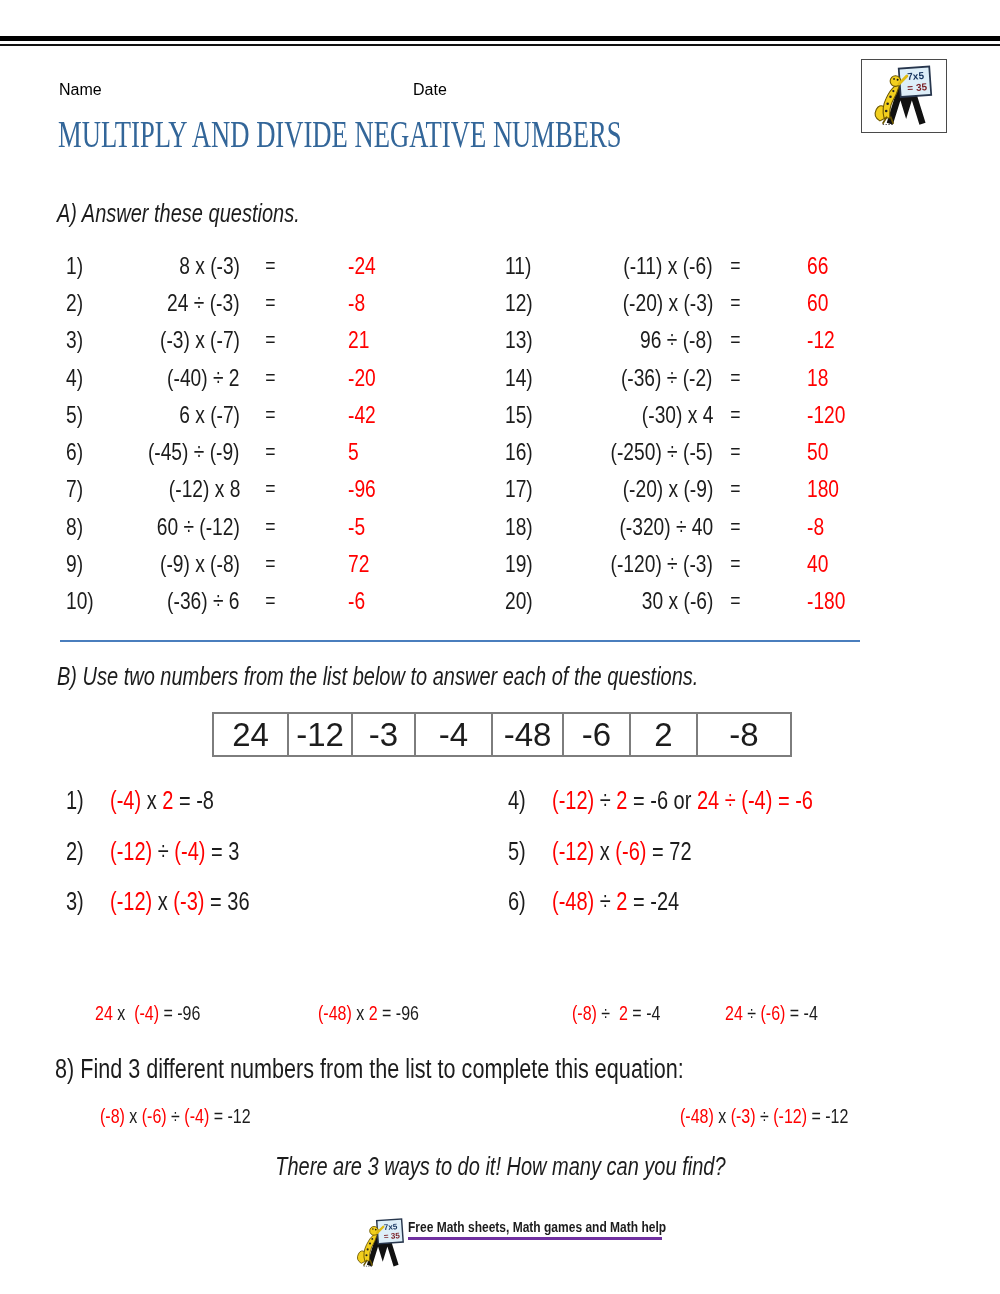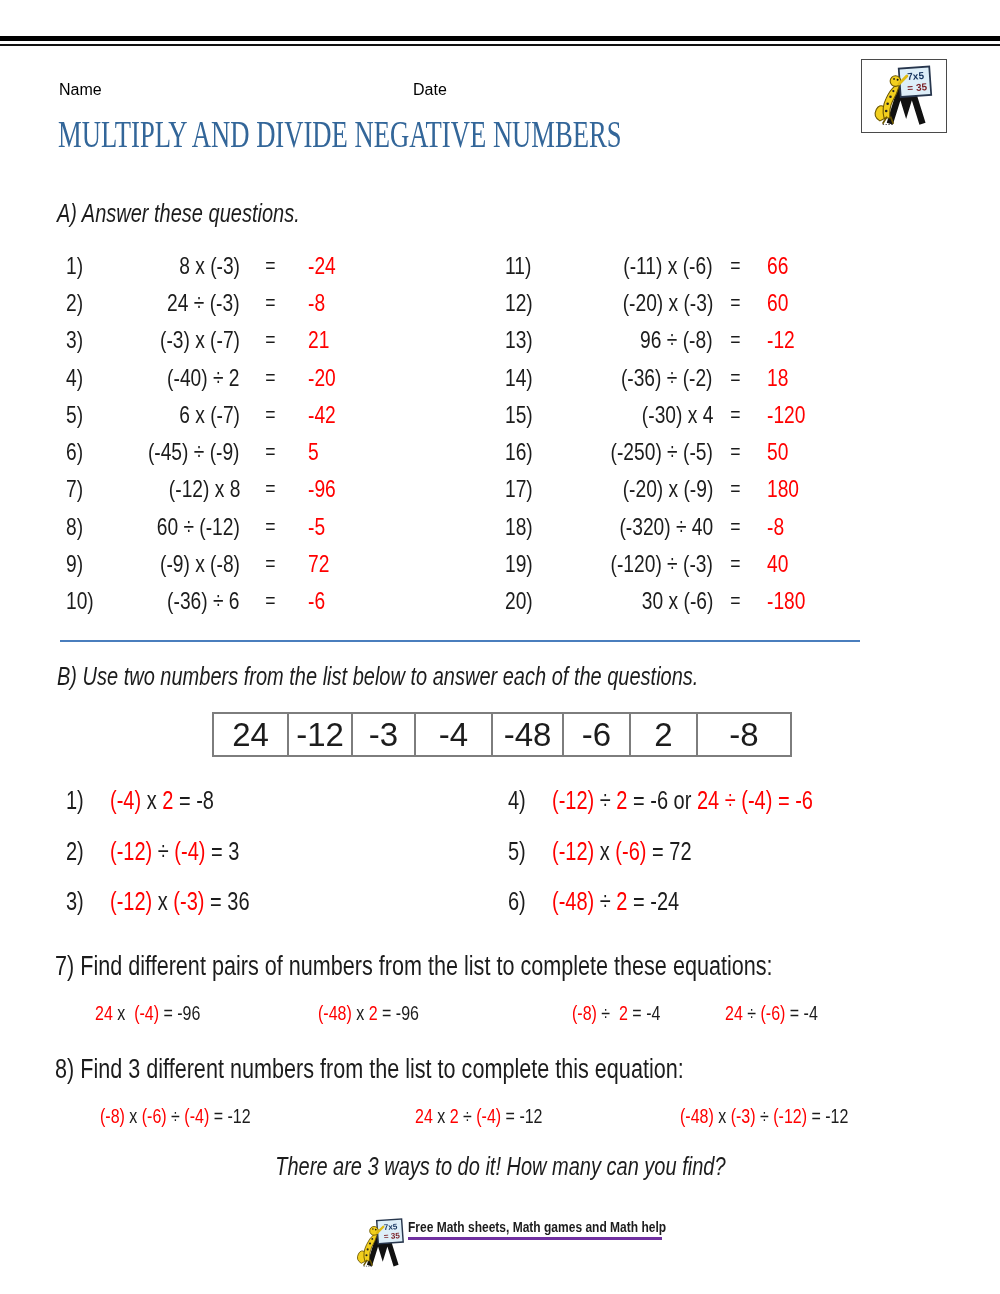--- a/index.html
+++ b/index.html
@@ -40,21 +40,21 @@
   .b-heading{top:662px;}
   
   .qa-col{position:absolute;top:247px;display:flex;flex-direction:column;}
   .qa-col.left{left:66px;}
   .qa-col.right{left:505px;}
   .qa-row{display:grid;height:37.3px;align-items:center;font-size:24px;}
   .qa-col.left  .qa-row{grid-template-columns:46px 128px 60px auto;}
   .qa-col.right .qa-row{grid-template-columns:56px 152px 44px auto;}
   .qexpr{text-align:right;}
   .qeq{text-align:center;font-size:22px;}
-  .qans{color:var(--red);padding-left:8px;}
+  .qans{color:var(--red);padding-left:8px;margin-left:40px;}
   .qa-col.right .qans{padding-left:10px;}
   
   .divider{position:absolute;left:60px;top:640px;width:800px;height:2px;background:var(--divider);}
   
   .num-box{position:absolute;left:212px;top:712px;display:flex;height:41px;
     border:2px solid #7d7d7d;background:#fff;box-sizing:content-box;}
   .num-cell{display:flex;align-items:center;justify-content:center;
     font-size:33px;border-left:2px solid #7d7d7d;}
   .num-cell:first-child{border-left:none;}
   .c0{width:73px;}.c1{width:62px;}.c2{width:61px;}.c3{width:75px;}
@@ -290,29 +290,27 @@
   </div>
 
   <div class="b-row" style="left:66px;top:786px;"><span class="bnum"><span class="cond oL">1)</span></span><span class="cond oL"><span class="seg-red">(-4)</span><span class="seg-black"> x </span><span class="seg-red">2</span><span class="seg-black"> = -8</span></span></div>
   <div class="b-row" style="left:66px;top:837px;"><span class="bnum"><span class="cond oL">2)</span></span><span class="cond oL"><span class="seg-red">(-12)</span><span class="seg-black"> ÷ </span><span class="seg-red">(-4)</span><span class="seg-black"> = 3</span></span></div>
   <div class="b-row" style="left:66px;top:887px;"><span class="bnum"><span class="cond oL">3)</span></span><span class="cond oL"><span class="seg-red">(-12)</span><span class="seg-black"> x </span><span class="seg-red">(-3)</span><span class="seg-black"> = 36</span></span></div>
 
   <div class="b-row" style="left:508px;top:786px;"><span class="bnum"><span class="cond oL">4)</span></span><span class="cond oL"><span class="seg-red">(-12)</span><span class="seg-black"> ÷ </span><span class="seg-red">2</span><span class="seg-black"> = -6 or </span><span class="seg-red">24 ÷ (-4) = -6</span></span></div>
   <div class="b-row" style="left:508px;top:837px;"><span class="bnum"><span class="cond oL">5)</span></span><span class="cond oL"><span class="seg-red">(-12)</span><span class="seg-black"> x </span><span class="seg-red">(-6)</span><span class="seg-black"> = 72</span></span></div>
   <div class="b-row" style="left:508px;top:887px;"><span class="bnum"><span class="cond oL">6)</span></span><span class="cond oL"><span class="seg-red">(-48)</span><span class="seg-black"> ÷ </span><span class="seg-red">2</span><span class="seg-black"> = -24</span></span></div>
 
-  <div class="q-heading q7-heading"><span class="cond oL">7) Find different pairs of numbers from the list to complete these equations:</span></div>
   <div class="q-ans q7-ans" style="left:95px;"><span class="cond oL"><span class="seg-red">24</span><span class="seg-black"> x  </span><span class="seg-red">(-4)</span><span class="seg-black"> = -96</span></span></div>
   <div class="q-ans q7-ans" style="left:318px;"><span class="cond oL"><span class="seg-red">(-48)</span><span class="seg-black"> x </span><span class="seg-red">2</span><span class="seg-black"> = -96</span></span></div>
   <div class="q-ans q7-ans" style="left:572px;"><span class="cond oL"><span class="seg-red">(-8)</span><span class="seg-black"> ÷  </span><span class="seg-red">2</span><span class="seg-black"> = -4</span></span></div>
   <div class="q-ans q7-ans" style="left:725px;"><span class="cond oL"><span class="seg-red">24</span><span class="seg-black"> ÷ </span><span class="seg-red">(-6)</span><span class="seg-black"> = -4</span></span></div>
 
   <div class="q-heading q8-heading"><span class="cond oL">8) Find 3 different numbers from the list to complete this equation:</span></div>
   <div class="q-ans q8-ans" style="left:100px;"><span class="cond oL"><span class="seg-red">(-8)</span><span class="seg-black"> x </span><span class="seg-red">(-6)</span><span class="seg-black"> ÷ </span><span class="seg-red">(-4)</span><span class="seg-black"> = -12</span></span></div>
-  <div class="q-ans q8-ans" style="left:415px;"><span class="cond oL"><span class="seg-red">24</span><span class="seg-black"> x </span><span class="seg-red">2</span><span class="seg-black"> ÷ </span><span class="seg-red">(-4)</span><span class="seg-black"> = -12</span></span></div>
   <div class="q-ans q8-ans" style="left:680px;"><span class="cond oL"><span class="seg-red">(-48)</span><span class="seg-black"> x </span><span class="seg-red">(-3)</span><span class="seg-black"> ÷ </span><span class="seg-red">(-12)</span><span class="seg-black"> = -12</span></span></div>
 
   <div class="note"><span class="cond">There are 3 ways to do it! How many can you find?</span></div>
 
   <div class="footer-logo">
     <svg width="58" height="58" viewBox="0 0 100 90">
       <use href="#sala-logo" xlink:href="#sala-logo"></use>
     </svg>
   </div>
   <div class="tagline"><span class="cond oL">Free Math sheets, Math games and Math help</span></div>

